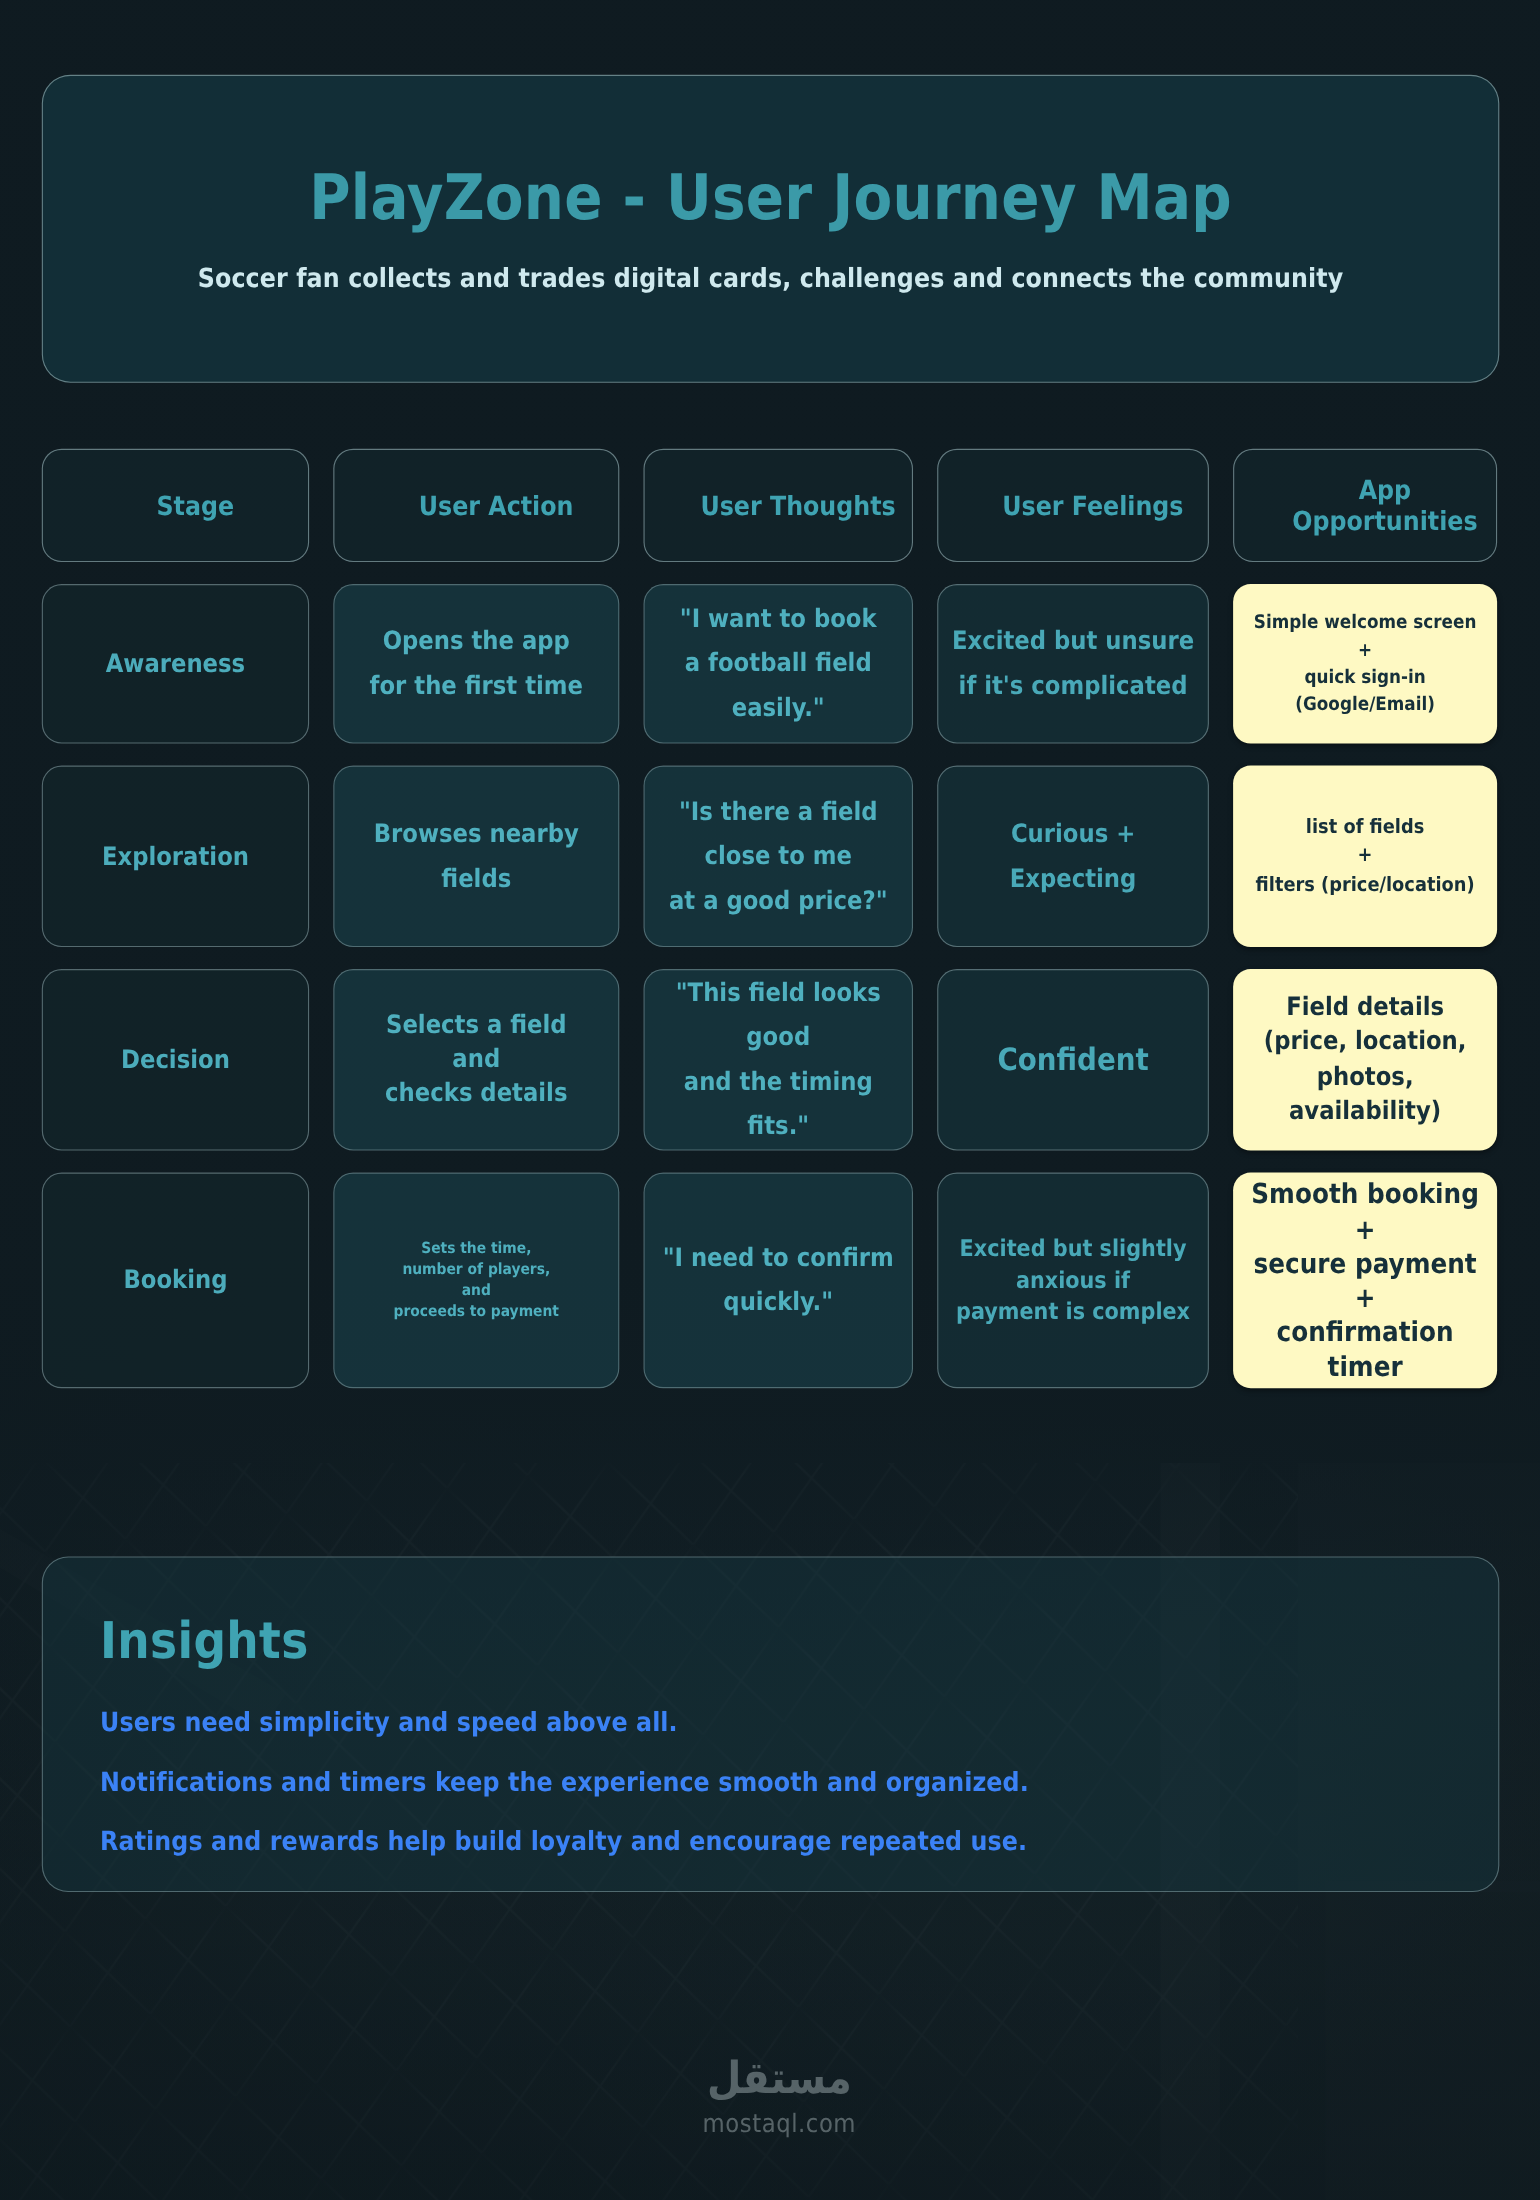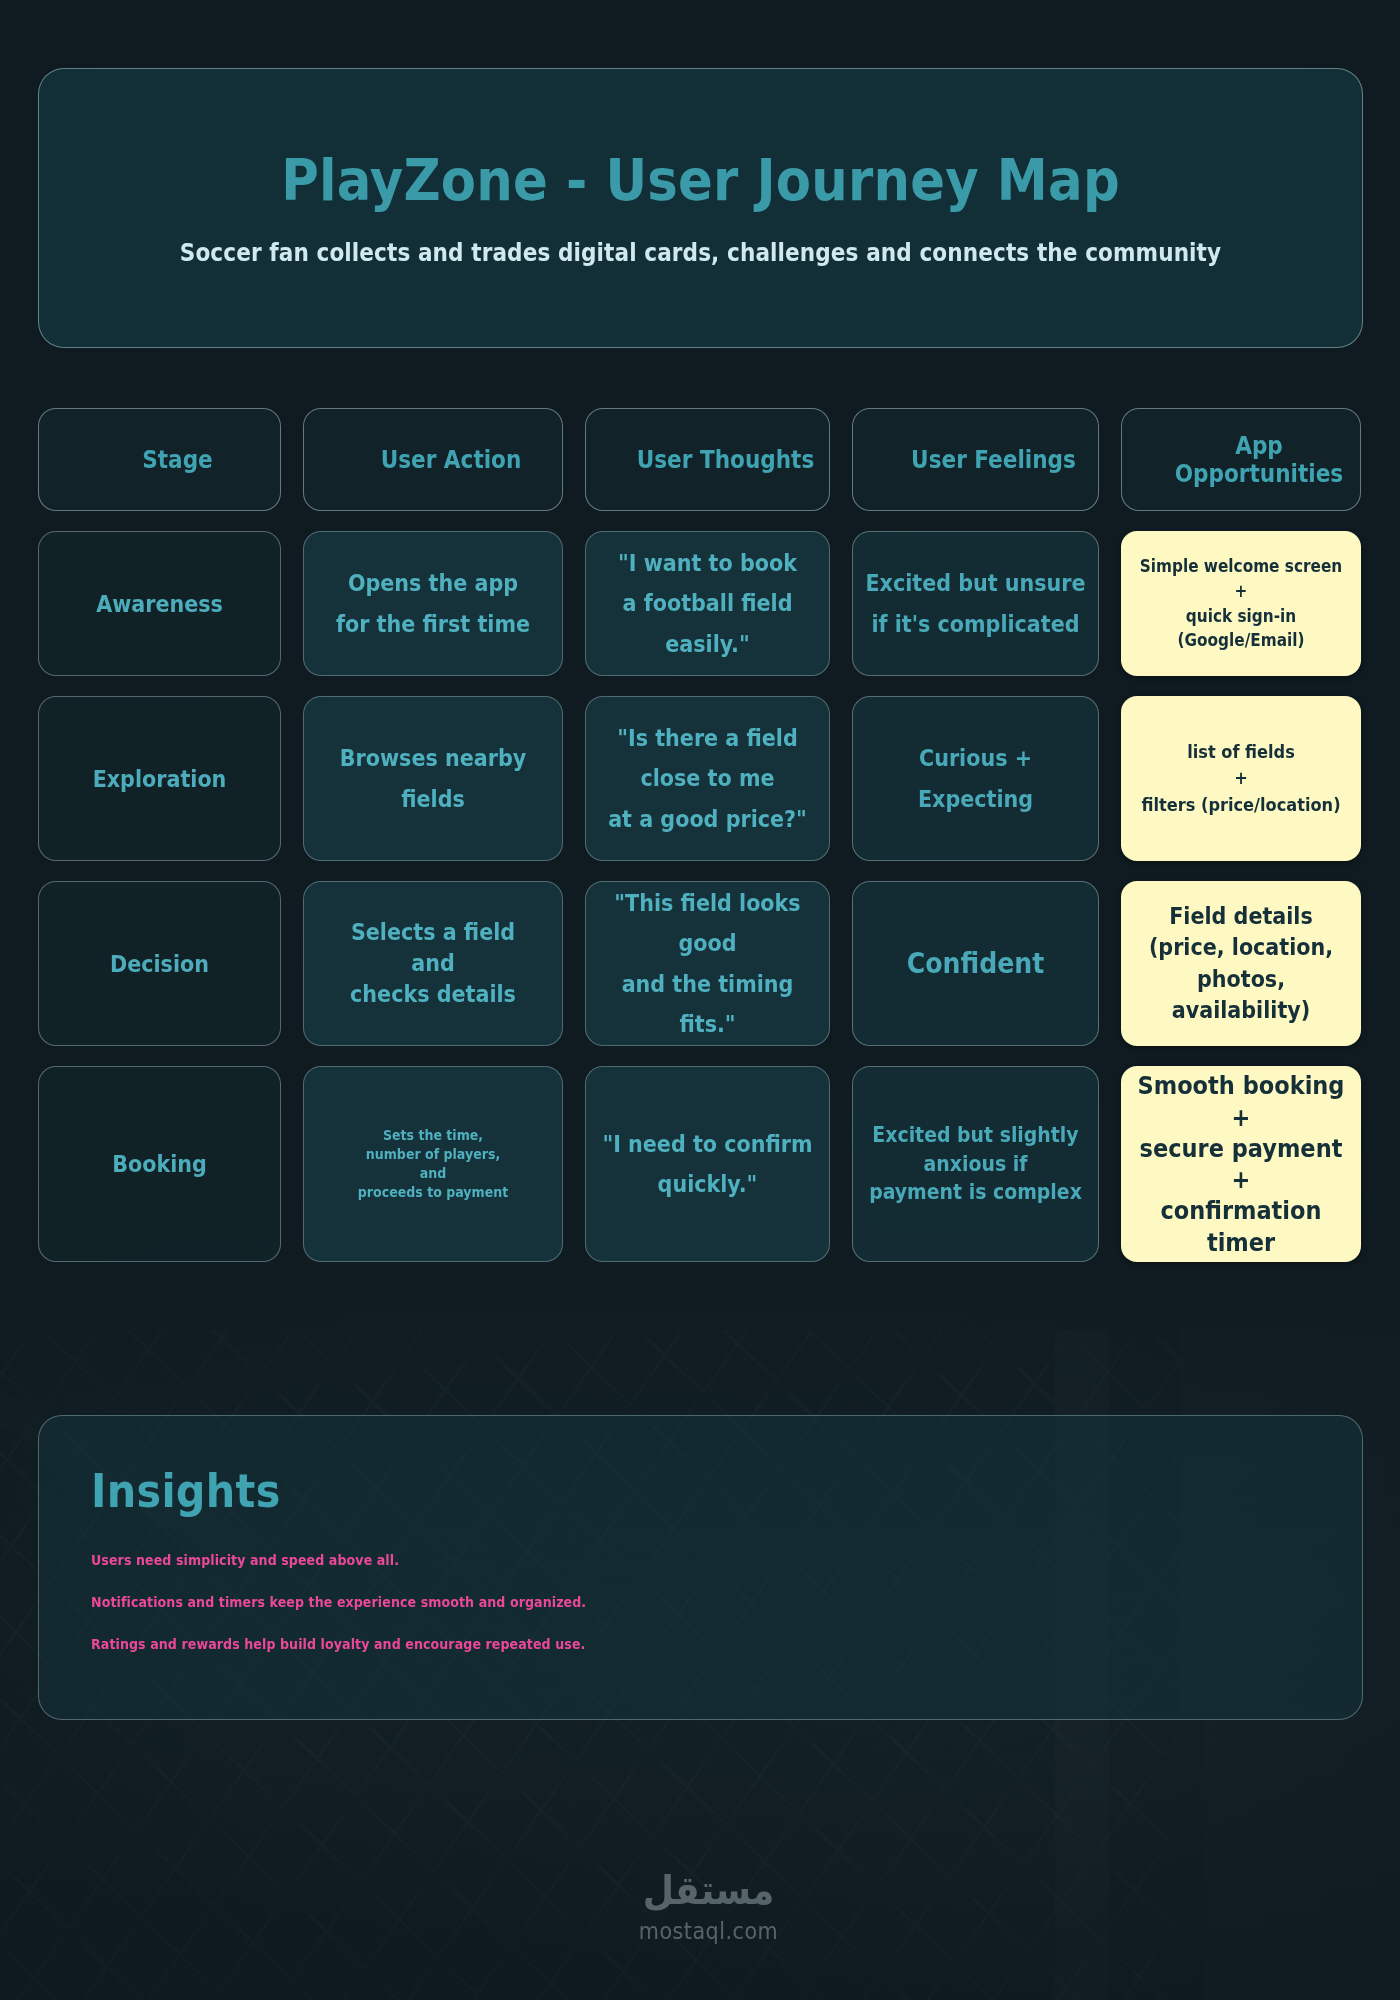--- a/index.html
+++ b/index.html
@@ -180,23 +180,23 @@
     padding: 48px 52px;
   }
   .insights-title {
     font-size: 46px;
     font-weight: bold;
     color: #3fa3b2;
     letter-spacing: 0.3px;
   }
   .insight-line {
     margin-top: 26px;
-    font-size: 14px;
-    font-weight: bold;
-    color: #ec4899;
+    font-size: 24px;
+    font-weight: bold;
+    color: #3b82f6;
     letter-spacing: 0.1px;
   }
   .insight-line.first { margin-top: 34px; }
 
   
   .watermark {
     position: absolute;
     left: 17px; right: 0; top: 1870px;
     display: flex;
     flex-direction: column;

